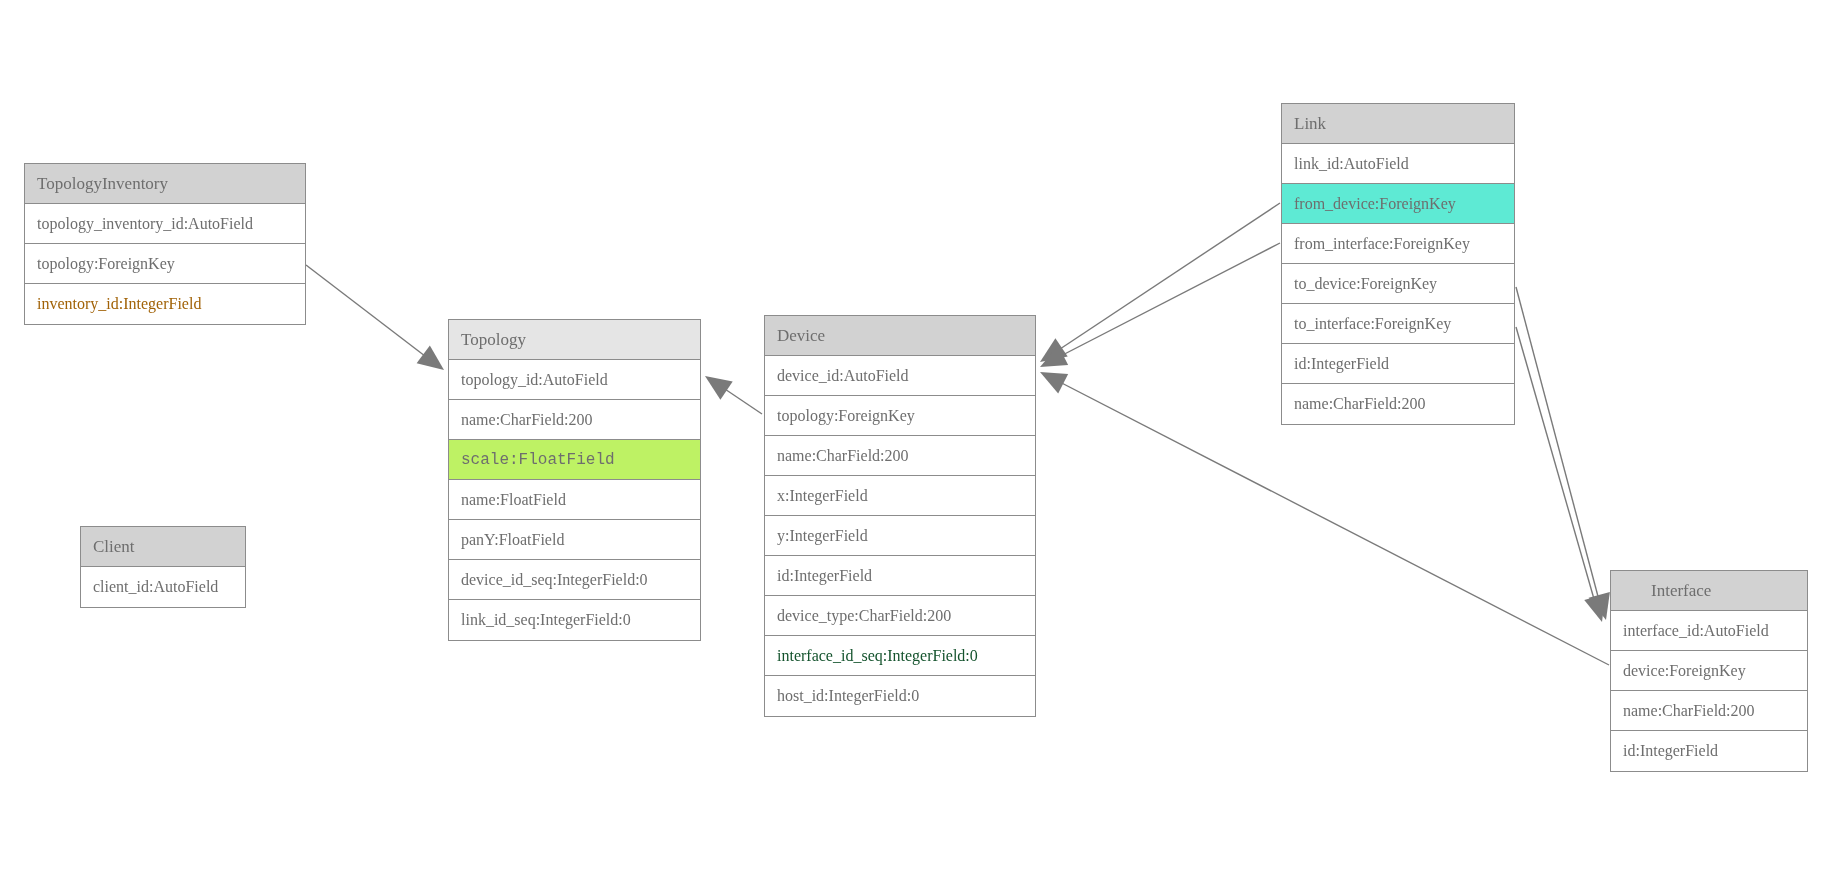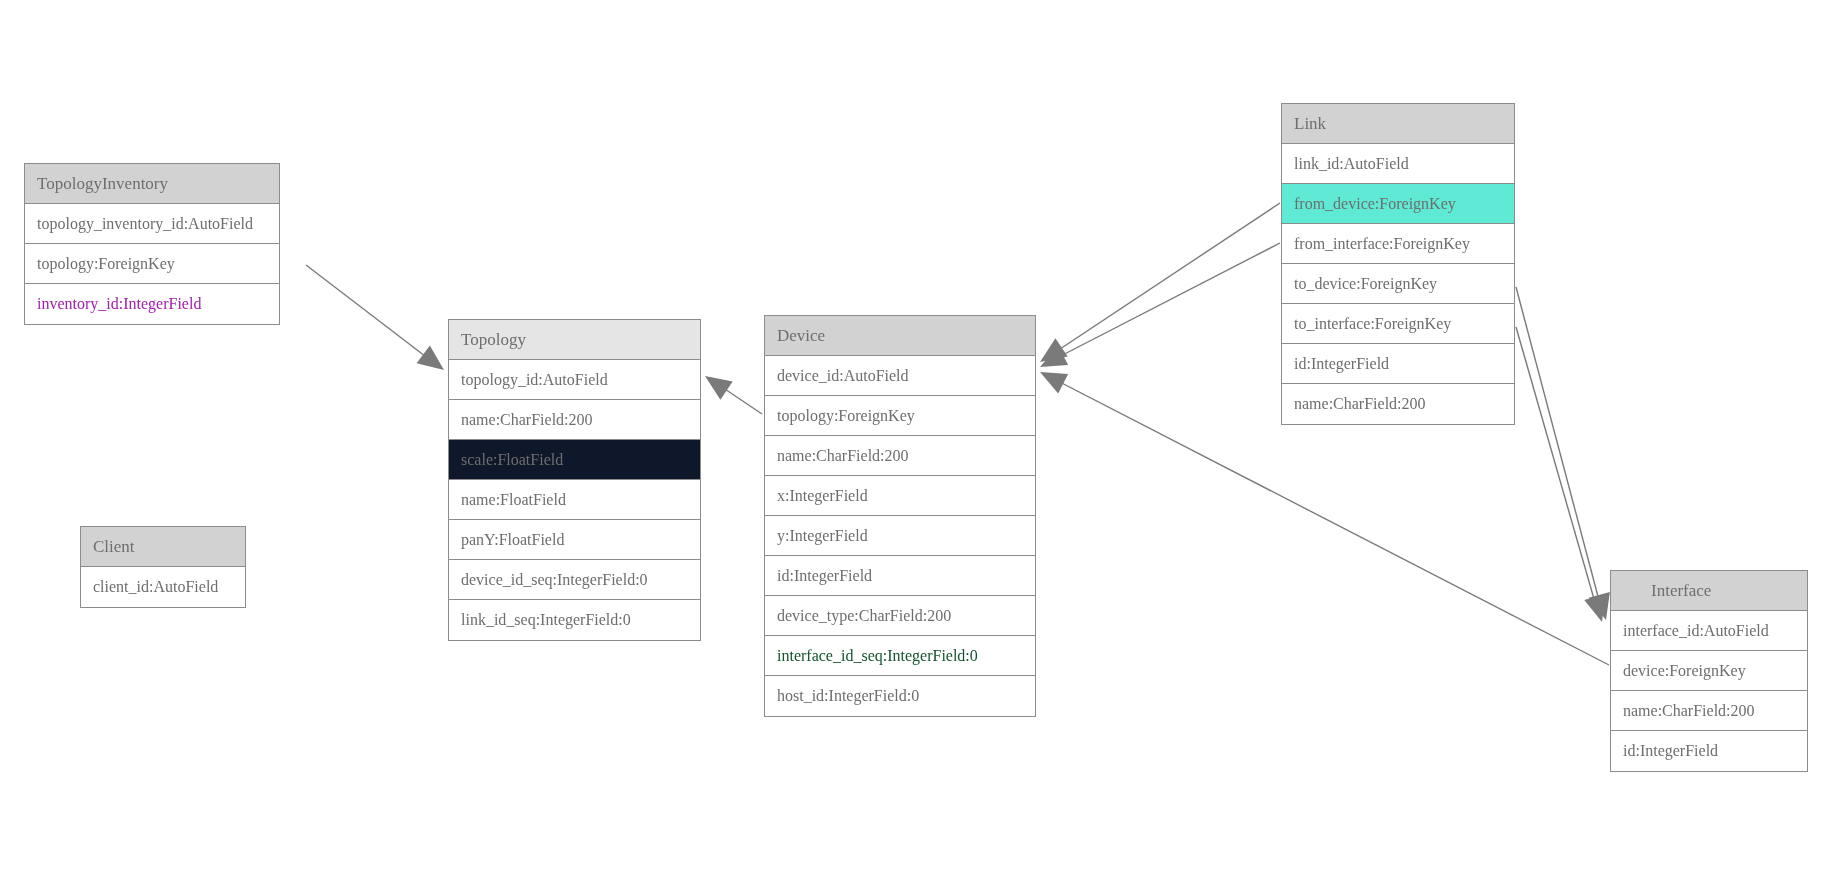--- a/index.html
+++ b/index.html
@@ -93,35 +93,35 @@
         <path d="M 1516,327 L 1596,606" stroke="#7a7a7a" stroke-width="1.4" fill="none"></path>
         <polygon points="0,0 -26,-11 -26,11" fill="#7a7a7a" transform="translate(1602,622) rotate(74)"></polygon>
       </g>
       <g>
         <path d="M 1609,665 L 1052,378" stroke="#7a7a7a" stroke-width="1.4" fill="none"></path>
         <polygon points="0,0 -26,-11 -26,11" fill="#7a7a7a" transform="translate(1040,372) rotate(207)"></polygon>
       </g>
     </svg>
 
   <div id="entities">
-      <div class="entity" style="left: 24px; top: 163px; width: 256px; border-color: rgb(140, 140, 140);">
+      <div class="entity" style="left: 24px; top: 163px; width: 282px; border-color: rgb(140, 140, 140);">
         <div class="entity-header" style="background: rgb(210, 210, 210); color: rgb(110, 110, 110); border-bottom-color: rgb(140, 140, 140);">TopologyInventory</div>
         <div class="entity-row" style="color: rgb(110, 110, 110); background: rgb(255, 255, 255); border-bottom-color: rgb(140, 140, 140);">topology_inventory_id:AutoField</div>
         <div class="entity-row" style="color: rgb(110, 110, 110); background: rgb(255, 255, 255); border-bottom-color: rgb(140, 140, 140);">topology:ForeignKey</div>
-        <div class="entity-row" style="color: #a21caf; background: rgb(255, 255, 255); border-bottom-color: rgb(140, 140, 140);">inventory_id:IntegerField</div>
+        <div class="entity-row" style="color: #a16207; background: rgb(255, 255, 255); border-bottom-color: rgb(140, 140, 140);">inventory_id:IntegerField</div>
       </div>
       <div class="entity" style="left: 80px; top: 526px; width: 166px; border-color: rgb(140, 140, 140);">
         <div class="entity-header" style="background: rgb(210, 210, 210); color: rgb(110, 110, 110); border-bottom-color: rgb(140, 140, 140);">Client</div>
         <div class="entity-row" style="color: rgb(110, 110, 110); background: rgb(255, 255, 255); border-bottom-color: rgb(140, 140, 140);">client_id:AutoField</div>
       </div>
       <div class="entity" style="left: 448px; top: 319px; width: 253px; border-color: rgb(140, 140, 140);">
         <div class="entity-header" style="background: #e5e5e5; color: rgb(110, 110, 110); border-bottom-color: rgb(140, 140, 140);">Topology</div>
         <div class="entity-row" style="color: rgb(110, 110, 110); background: rgb(255, 255, 255); border-bottom-color: rgb(140, 140, 140);">topology_id:AutoField</div>
         <div class="entity-row" style="color: rgb(110, 110, 110); background: rgb(255, 255, 255); border-bottom-color: rgb(140, 140, 140);">name:CharField:200</div>
-        <div class="entity-row" style="color: rgb(110, 110, 110); background: #0f172a; border-bottom-color: rgb(140, 140, 140);">scale:FloatField</div>
+        <div class="entity-row" style="color: rgb(110, 110, 110); background: #bef264; border-bottom-color: rgb(140, 140, 140); font-family: Liberation Mono, monospace;">scale:FloatField</div>
         <div class="entity-row" style="color: rgb(110, 110, 110); background: rgb(255, 255, 255); border-bottom-color: rgb(140, 140, 140);">name:FloatField</div>
         <div class="entity-row" style="color: rgb(110, 110, 110); background: rgb(255, 255, 255); border-bottom-color: rgb(140, 140, 140);">panY:FloatField</div>
         <div class="entity-row" style="color: rgb(110, 110, 110); background: rgb(255, 255, 255); border-bottom-color: rgb(140, 140, 140);">device_id_seq:IntegerField:0</div>
         <div class="entity-row" style="color: rgb(110, 110, 110); background: rgb(255, 255, 255); border-bottom-color: rgb(140, 140, 140);">link_id_seq:IntegerField:0</div>
       </div>
       <div class="entity" style="left: 764px; top: 315px; width: 272px; border-color: rgb(140, 140, 140);">
         <div class="entity-header" style="background: rgb(210, 210, 210); color: rgb(110, 110, 110); border-bottom-color: rgb(140, 140, 140);">Device</div>
         <div class="entity-row" style="color: rgb(110, 110, 110); background: rgb(255, 255, 255); border-bottom-color: rgb(140, 140, 140);">device_id:AutoField</div>
         <div class="entity-row" style="color: rgb(110, 110, 110); background: rgb(255, 255, 255); border-bottom-color: rgb(140, 140, 140);">topology:ForeignKey</div>
         <div class="entity-row" style="color: rgb(110, 110, 110); background: rgb(255, 255, 255); border-bottom-color: rgb(140, 140, 140);">name:CharField:200</div>

